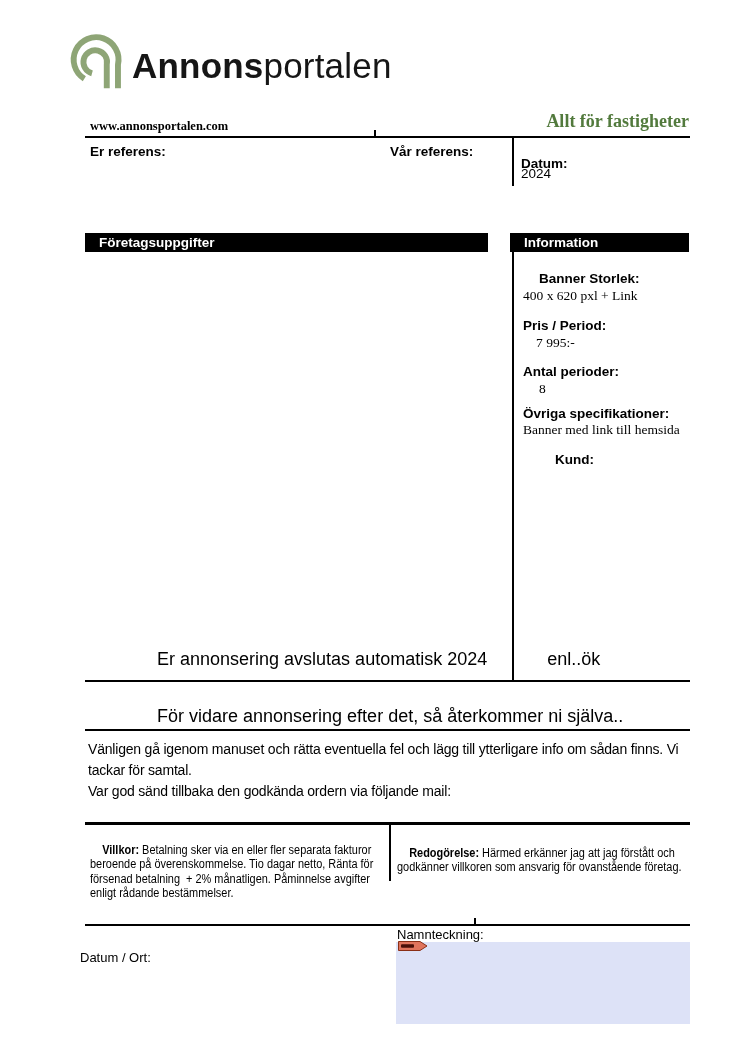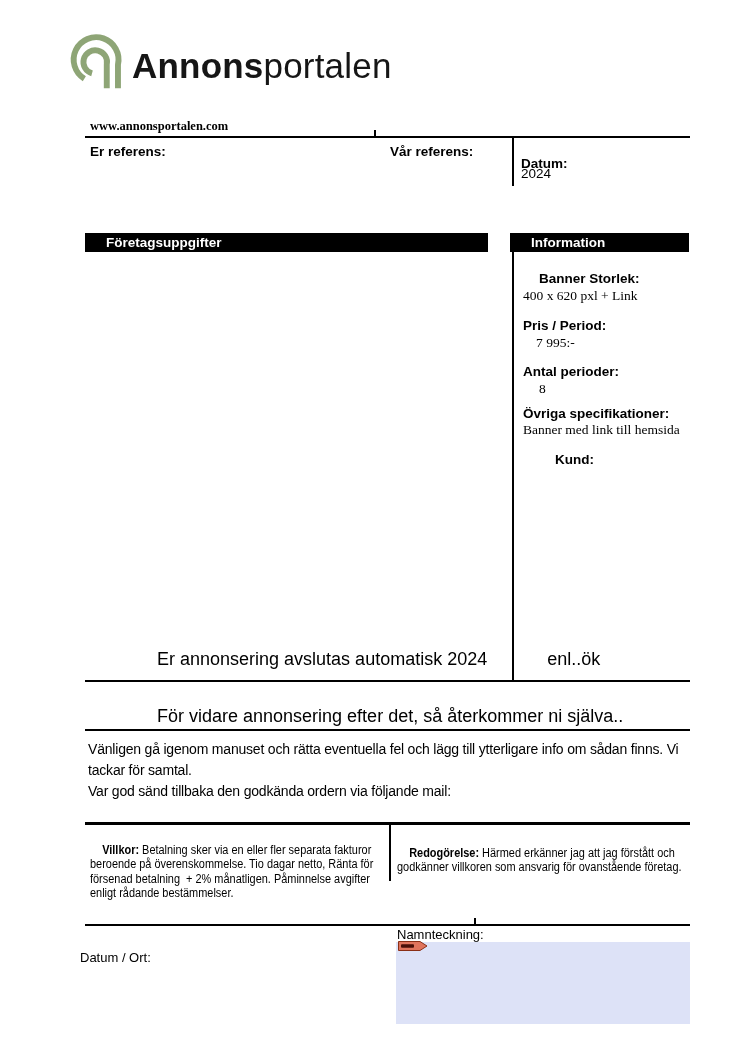--- a/index.html
+++ b/index.html
@@ -21,21 +21,21 @@
               font-weight:bold; font-size:12.5px; }
   .tagline  { position:absolute; left:400px; top:111px; width:289px; text-align:right;
               font-family:"Liberation Serif",serif; font-weight:bold; font-size:18px;
               color:#527a3d; }
   .reflabel { position:absolute; font-weight:bold; font-size:13.5px; }
   .refvalue { position:absolute; font-size:13.5px; }
 
   
   .bar { position:absolute; top:233px; height:19px; background:#000; color:#fff;
          font-weight:bold; font-size:13.5px; display:flex; align-items:center;
-         padding-left:21px; box-sizing:border-box; }
+         padding-left:14px; box-sizing:border-box; }
 
   
   .ilabel { position:absolute; font-weight:bold; font-size:13.5px; white-space:nowrap; }
   .ivalue { position:absolute; font-family:"Liberation Serif",serif; font-size:13.5px;
             white-space:nowrap; }
 
   
   .notice { position:absolute; left:157px; top:612px; font-size:18px; line-height:19px;
             white-space:pre; }
 
@@ -63,20 +63,21 @@
     <g fill="none" stroke="#8ea576" stroke-width="10" stroke-linecap="butt">
       <path d="M26 80 A38 38 0 1 1 83 56 L83 96"></path>
       <path d="M39 71 A20 20 0 1 1 64 56 L64 96"></path>
     </g>
   </svg>
   <div class="wordmark">
     <span class="b">Annons</span><span>portalen</span>
   </div>
 
   <div class="website">www.annonsportalen.com</div>
+  <div class="tagline">Allt för fastigheter</div>
 
   <div class="hline" style="left:85px; top:136px; width:605px; height:2px;"></div>
   <div class="vline" style="left:374px; top:130px; height:7px;"></div>
   <div class="vline" style="left:512px; top:136px; height:50px;"></div>
 
   <div class="reflabel" style="left:90px; top:144px;">Er referens:</div>
   <div class="reflabel" style="left:390px; top:144px;">Vår referens:</div>
   <div class="reflabel" style="left:521px; top:156px;">Datum:</div>
   <div class="refvalue" style="left:521px; top:166px;text-align:center;">2024</div>
 

